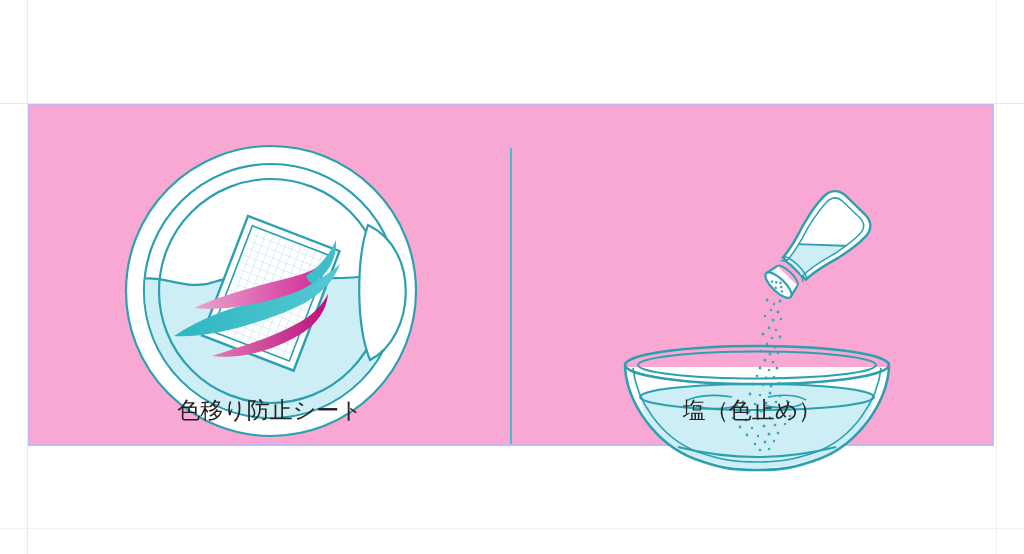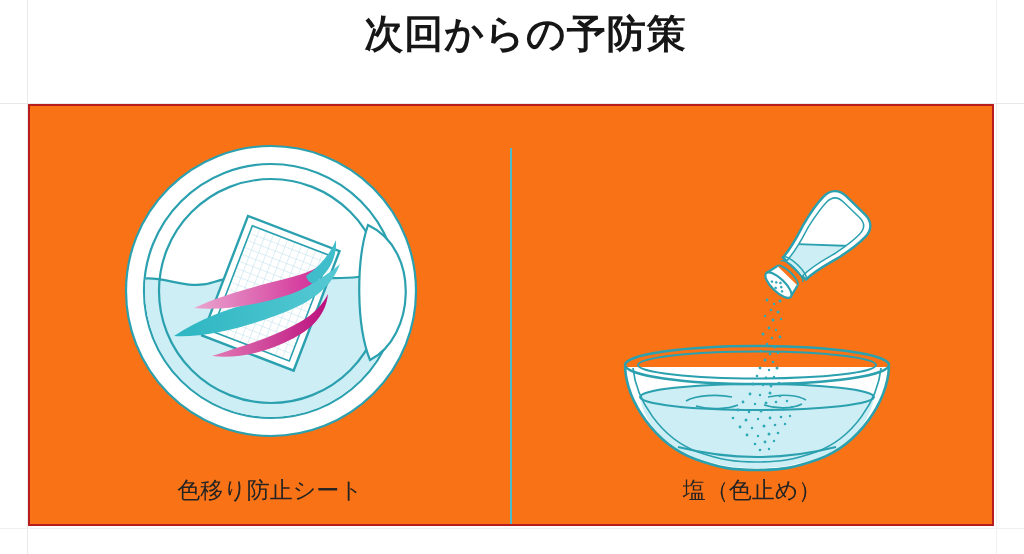--- a/index.html
+++ b/index.html
@@ -10,22 +10,22 @@
   .stage{position:relative;width:1024px;height:554px;background:#ffffff;}
   .gridline{position:absolute;background:#e9e9e9;}
   .gridline.v{top:0;bottom:0;width:1px;}
   .gridline.h{left:0;right:0;height:1px;}
   .title{
     position:absolute;top:11px;left:27px;width:997px;margin:0;
     text-align:center;font-size:39px;line-height:1.2;font-weight:700;
     color:#161616;letter-spacing:1px;
   }
   .panels{
-    position:absolute;left:28px;top:104px;width:966px;height:422px;
-    border:2px solid #b91c1c;box-sizing:border-box;display:flex;background:#f97316;
+    position:absolute;left:28px;top:104px;width:966px;height:342px;
+    border:2px solid #c4b5fd;box-sizing:border-box;display:flex;background:#f9a8d4;
   }
   .panel{flex:1 1 0;position:relative;}
   .panel.right{border-left:2px solid #4bbcc9;margin-top:42px;}
   .illus{position:absolute;display:block;}
   .illus.left{left:80px;top:24px;}
   .illus.rightside{left:88px;top:6px;}
   .caption{
     position:absolute;left:0;right:0;bottom:21px;text-align:center;
     font-size:23px;line-height:1.1;color:#232323;
   }
@@ -33,21 +33,20 @@
 </head>
 <body>
 
 <div class="stage">
 
   <div class="gridline v" style="left:27px"></div>
   <div class="gridline v" style="left:996px;background:#f0f0f0"></div>
   <div class="gridline h" style="top:103px"></div>
   <div class="gridline h" style="top:528px;background:#f0f0f0"></div>
 
-  <h1 class="title">次回からの予防策</h1>
 
   <div class="panels">
 
     <section class="panel">
       <svg class="illus left" width="315" height="315" viewBox="0 0 315 315">
         <defs>
           <clipPath id="midClip">
               <circle cx="161" cy="161" r="126"></circle>
             </clipPath>
           <pattern id="gridpat" patternUnits="userSpaceOnUse" width="7.5" height="7.5">

